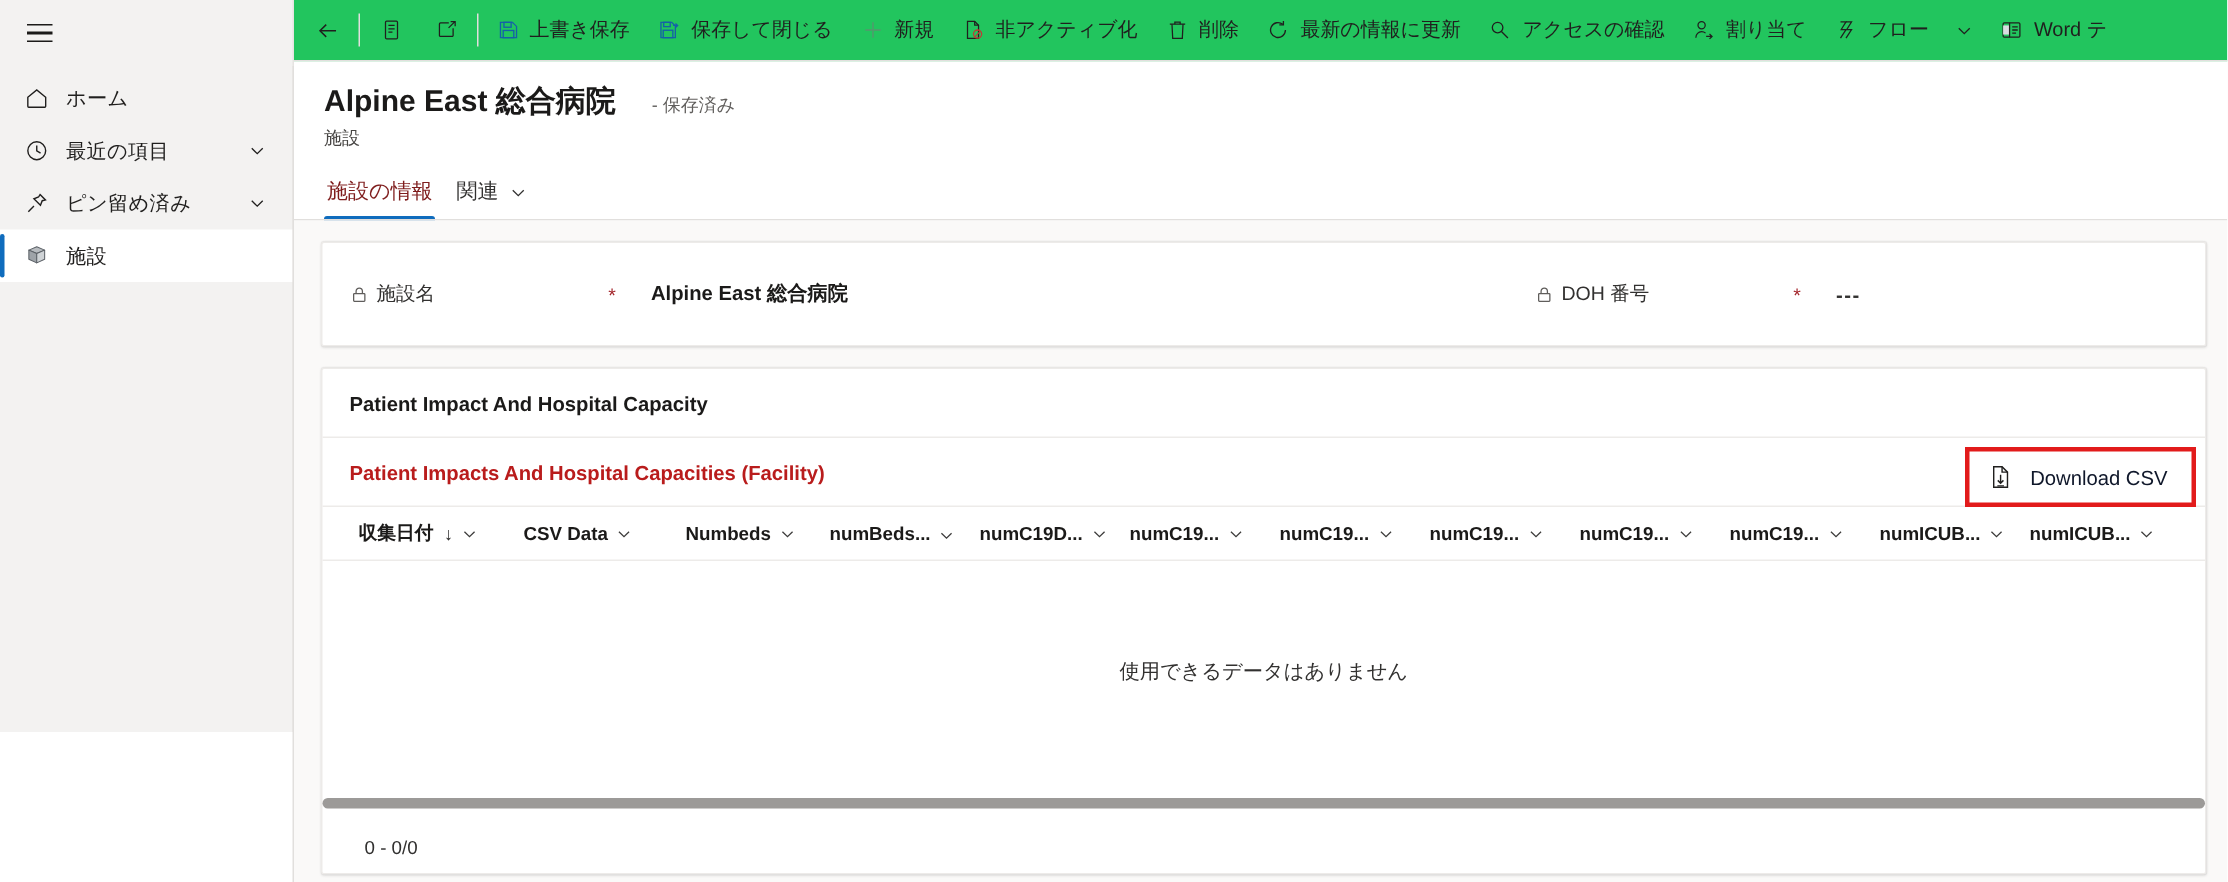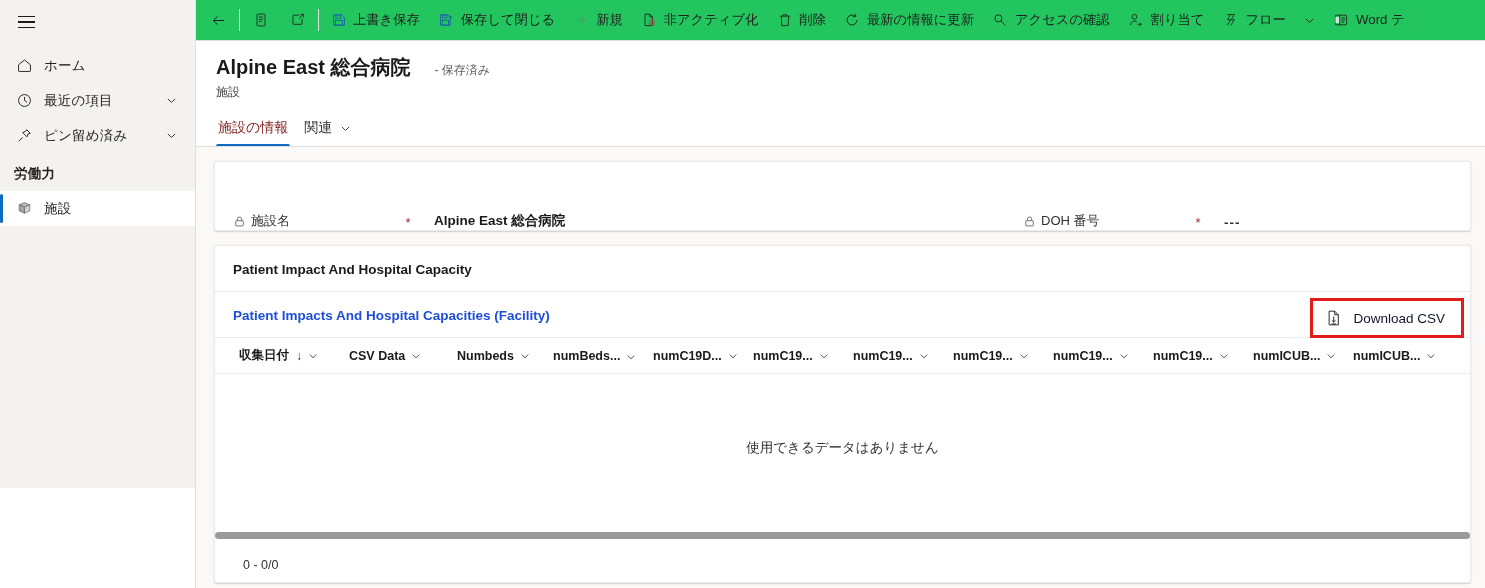--- a/index.html
+++ b/index.html
@@ -116,21 +116,21 @@
 
   .card {
     background: #ffffff; border: 1px solid #edebe9; border-radius: 2px;
     box-shadow: 0 0.6px 1.8px rgba(0,0,0,0.10), 0 0.3px 0.9px rgba(0,0,0,0.07);
     margin-bottom: 14px;
   }
 
   
   .fields-card { display: flex; height: 70px; align-items: center; }
   .field {
-    display: flex; align-items: flex-end; height: 100%; padding-left: 18px;
+    display: flex; align-items: center; height: 100%; padding-left: 18px;
   }
   .field.f1 { width: 790px; }
   .field.f2 { flex: 1; }
   .field-label {
     display: flex; align-items: center; width: 165px; min-width: 165px;
     font-size: 13px; color: #323130; gap: 5px;
   }
   .lock-icon { display: inline-flex; align-items: center; }
   .req-star { color: #a4262c; font-size: 13px; width: 20px; text-align: center; }
   .field-value { font-size: 13.5px; color: #1b1a19; font-weight: 600; margin-left: 16px; }
@@ -139,21 +139,21 @@
   
   .grid-card { padding: 0; }
   .section-head {
     font-size: 13.5px; font-weight: 600; color: #1b1a19;
     padding: 16px 0 14px 18px; border-bottom: 1px solid #edebe9;
   }
   .subgrid-head {
     display: flex; align-items: center; justify-content: space-between;
     padding: 16px 8px 14px 18px; border-bottom: 1px solid #edebe9; position: relative;
   }
-  .subgrid-title { font-size: 13.5px; font-weight: 600; color: #1d4ed8; }
+  .subgrid-title { font-size: 13.5px; font-weight: 600; color: #b91c1c; }
 
   .dl-wrap {
     position: absolute; right: 6px; top: 6px;
     border: 3px solid #e21b1b; padding: 2px; background: #ffffff;
   }
   .dl-btn {
     display: flex; align-items: center; gap: 10px;
     padding: 6px 14px 6px 10px; font-size: 13.5px; color: #0f172a; cursor: pointer;
     white-space: nowrap;
   }
@@ -236,21 +236,20 @@
           </svg>
         </span>
         <span class="label">ピン留め済み</span>
         <span class="chev">
           <svg width="13" height="13" viewBox="0 0 16 16" fill="none" stroke="#201f1e" stroke-width="1.1">
             <path d="M3.5 6 8 10.4 12.5 6"></path>
           </svg>
         </span>
       </div>
 
-      <div class="nav-group-title">労働力</div>
 
       <div class="nav-item selected">
         <span class="ico">
           <svg width="17" height="17" viewBox="0 0 20 20">
             <path d="M10 3 16.2 5.6 10 8.3 3.8 5.6z" fill="#b8bcc0" stroke="#5b6066" stroke-width=".8" stroke-linejoin="round"></path>
             <path d="M3.8 5.6v7.2L10 15.6V8.3z" fill="#9ea3a8" stroke="#5b6066" stroke-width=".8" stroke-linejoin="round"></path>
             <path d="M16.2 5.6v7.2L10 15.6V8.3z" fill="#cfd3d6" stroke="#5b6066" stroke-width=".8" stroke-linejoin="round"></path>
           </svg>
         </span>
         <span class="label">施設</span>

